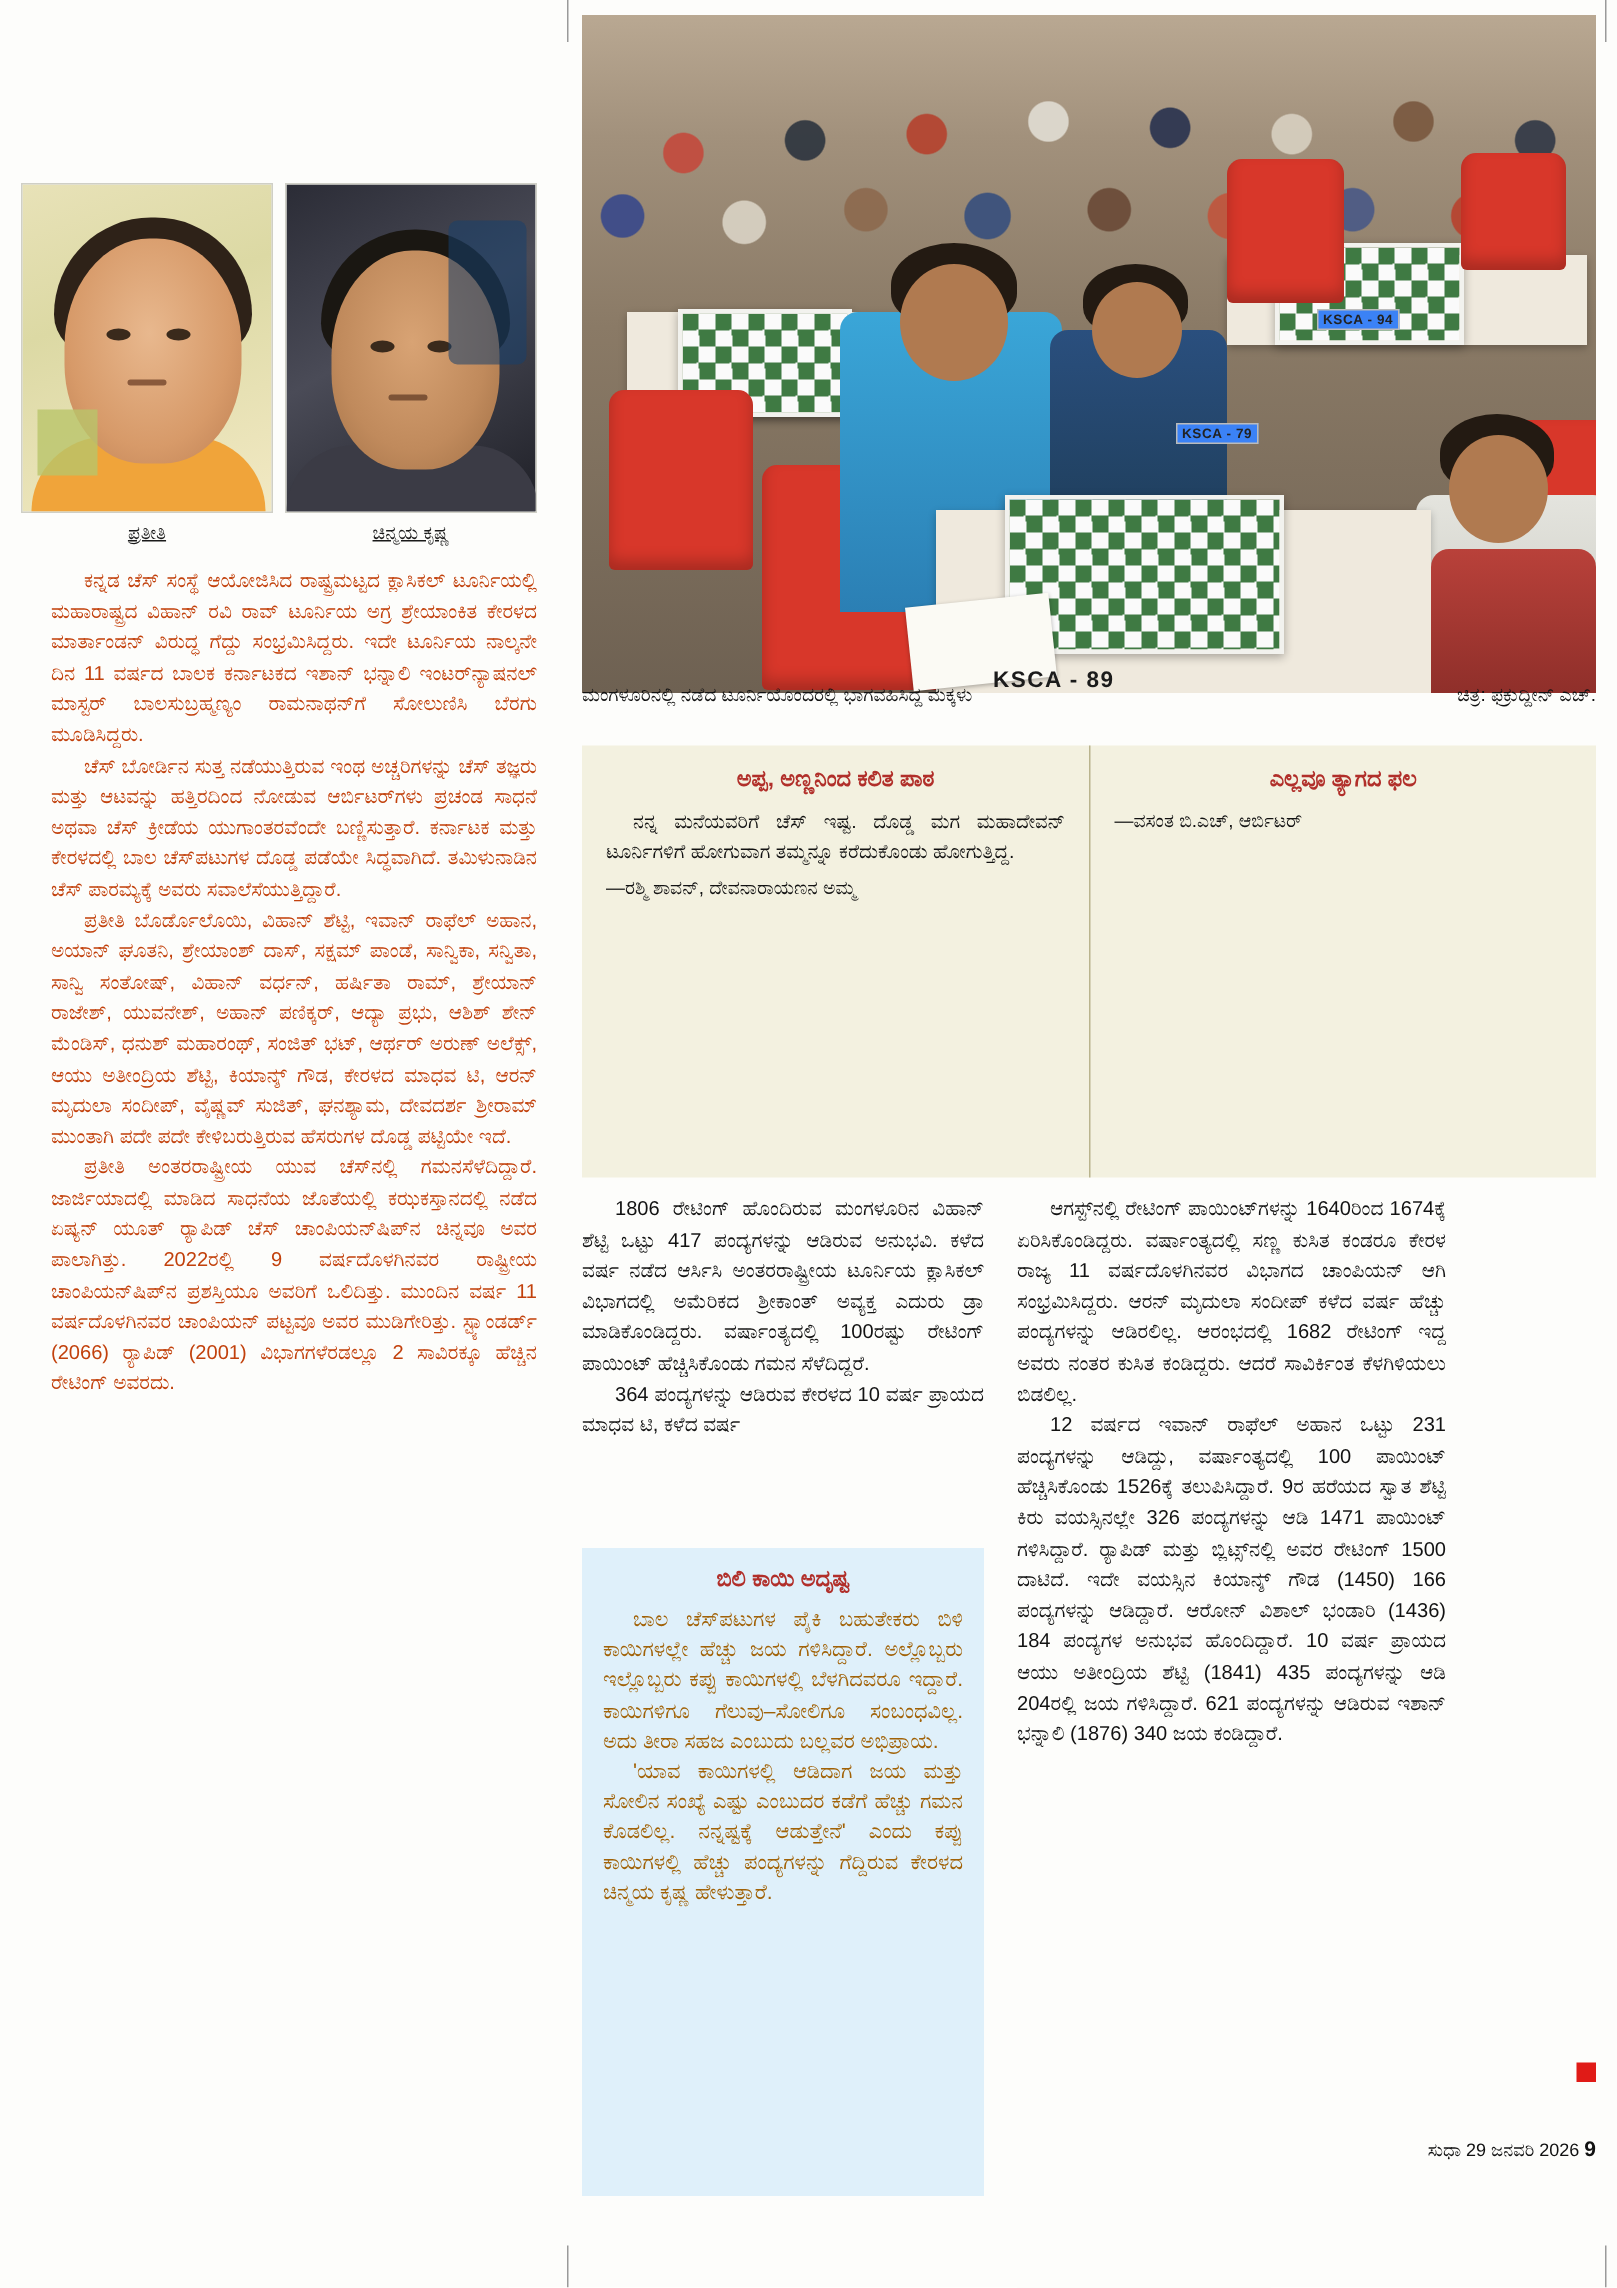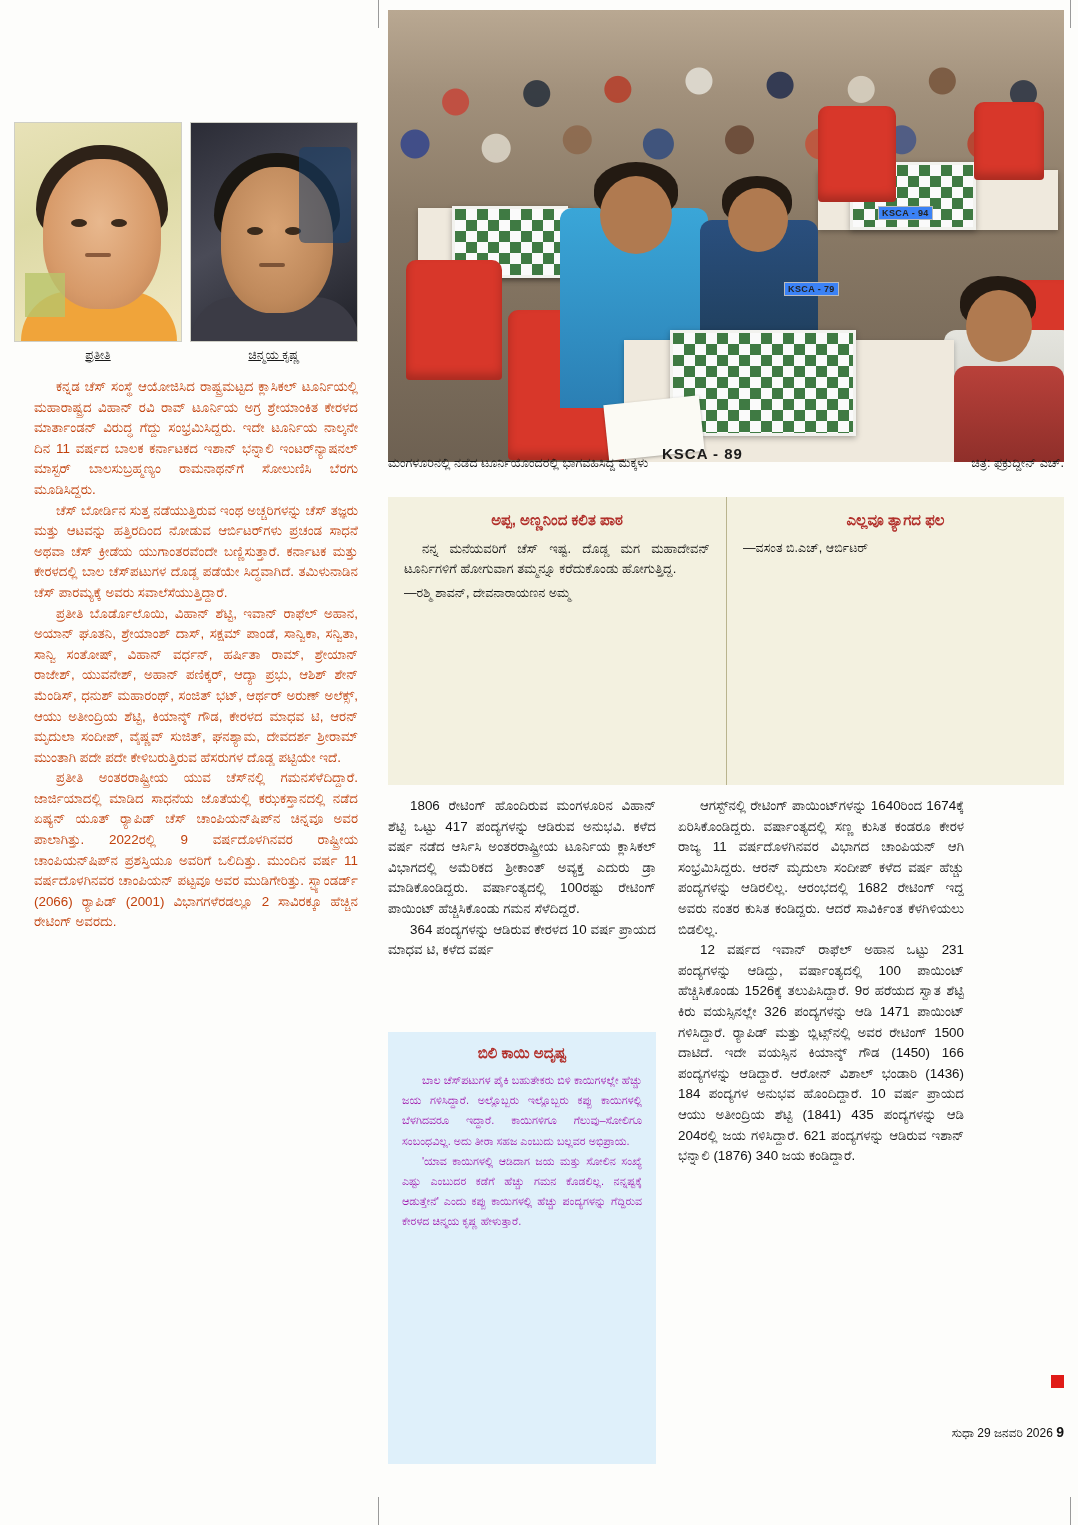--- a/index.html
+++ b/index.html
@@ -300,25 +300,25 @@
   }
   .sidebox h3 {
     margin: 0 0 8px 0;
     font-size: 15px;
     color: #b12f2a;
     text-align: center;
     font-weight: bold;
   }
   .sidebox p {
     margin: 0;
-    font-size: 11px;
+    font-size: 14px;
     line-height: 20.2px;
     text-align: justify;
     text-indent: 20px;
-    color: #a21caf;
+    color: #a16207;
   }
 
   .end-mark {
     position: absolute;
     right: 14px;
     top: 1375px;
     width: 13px; height: 13px;
     background: #e01b17;
   }
   .folio {

